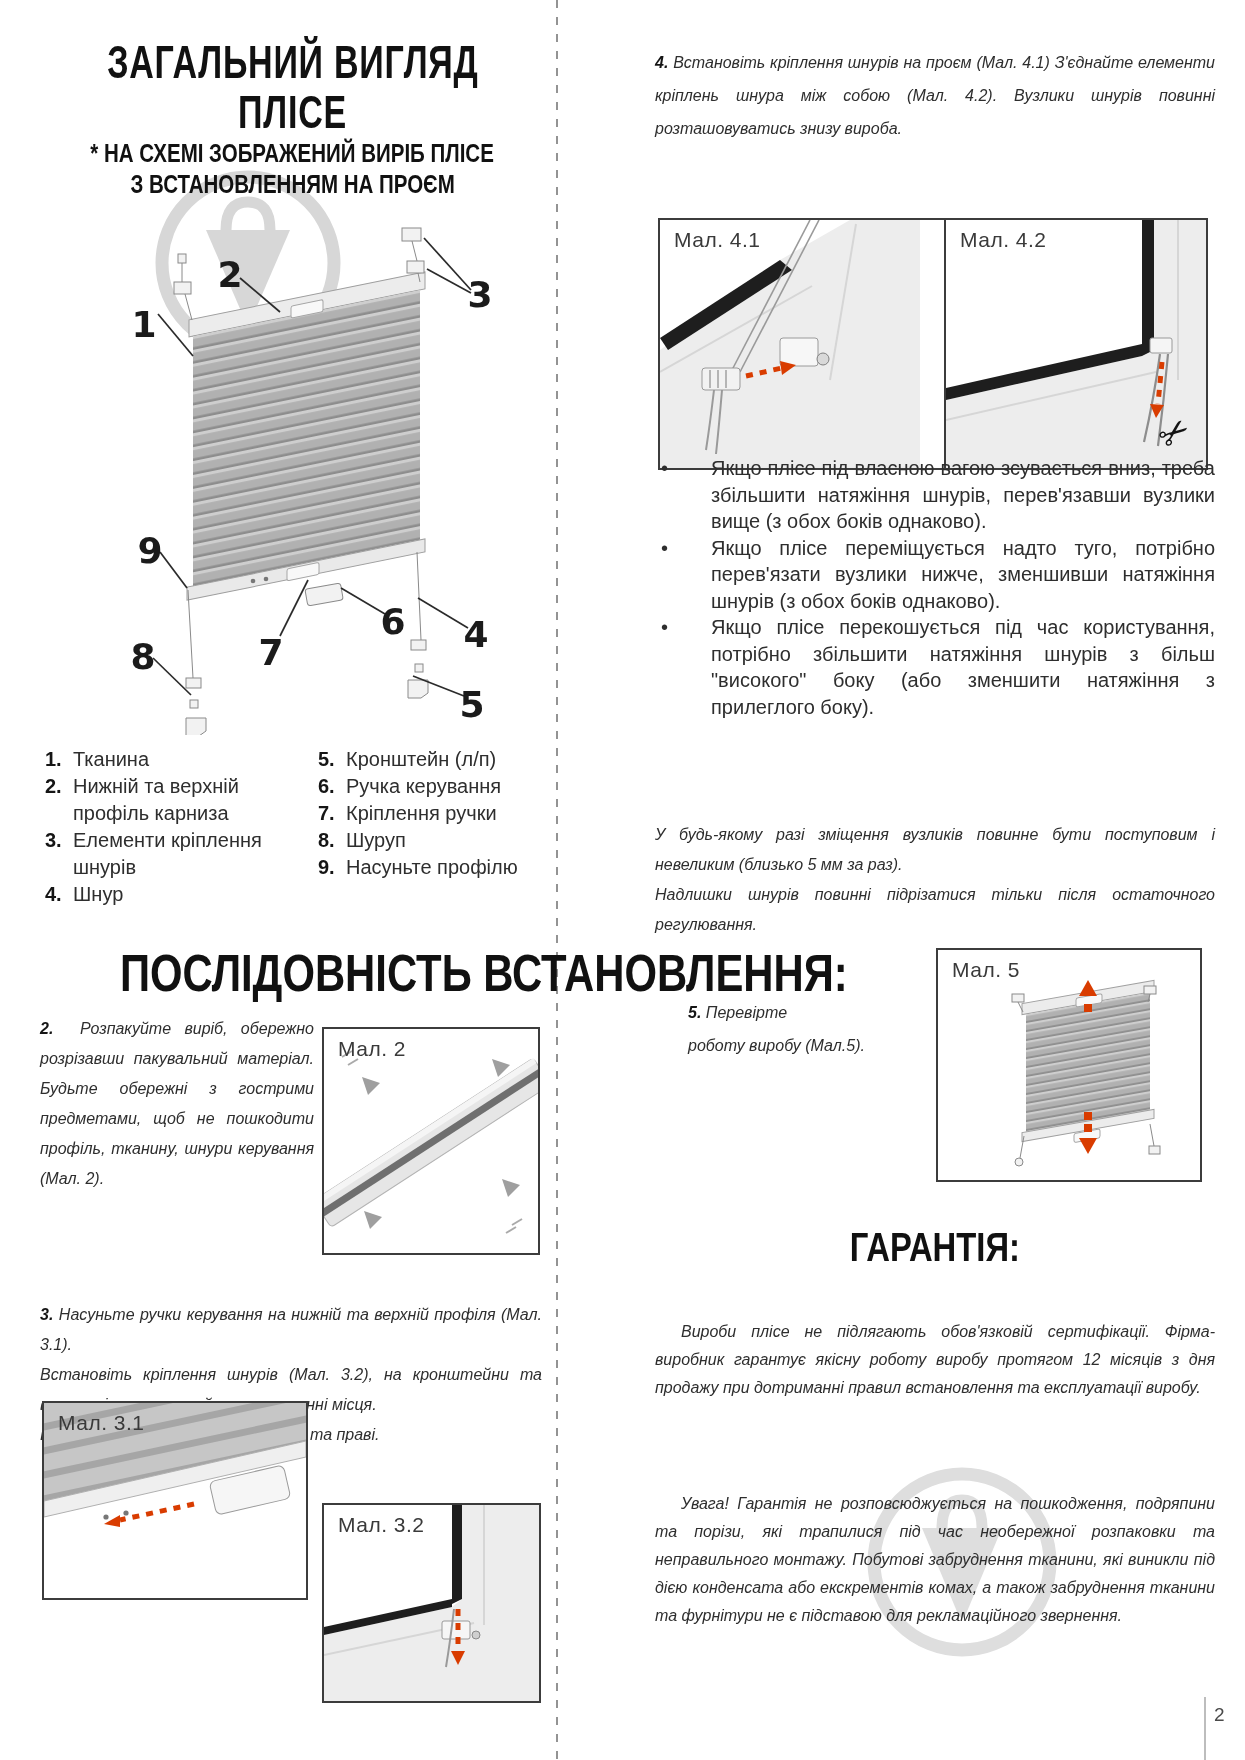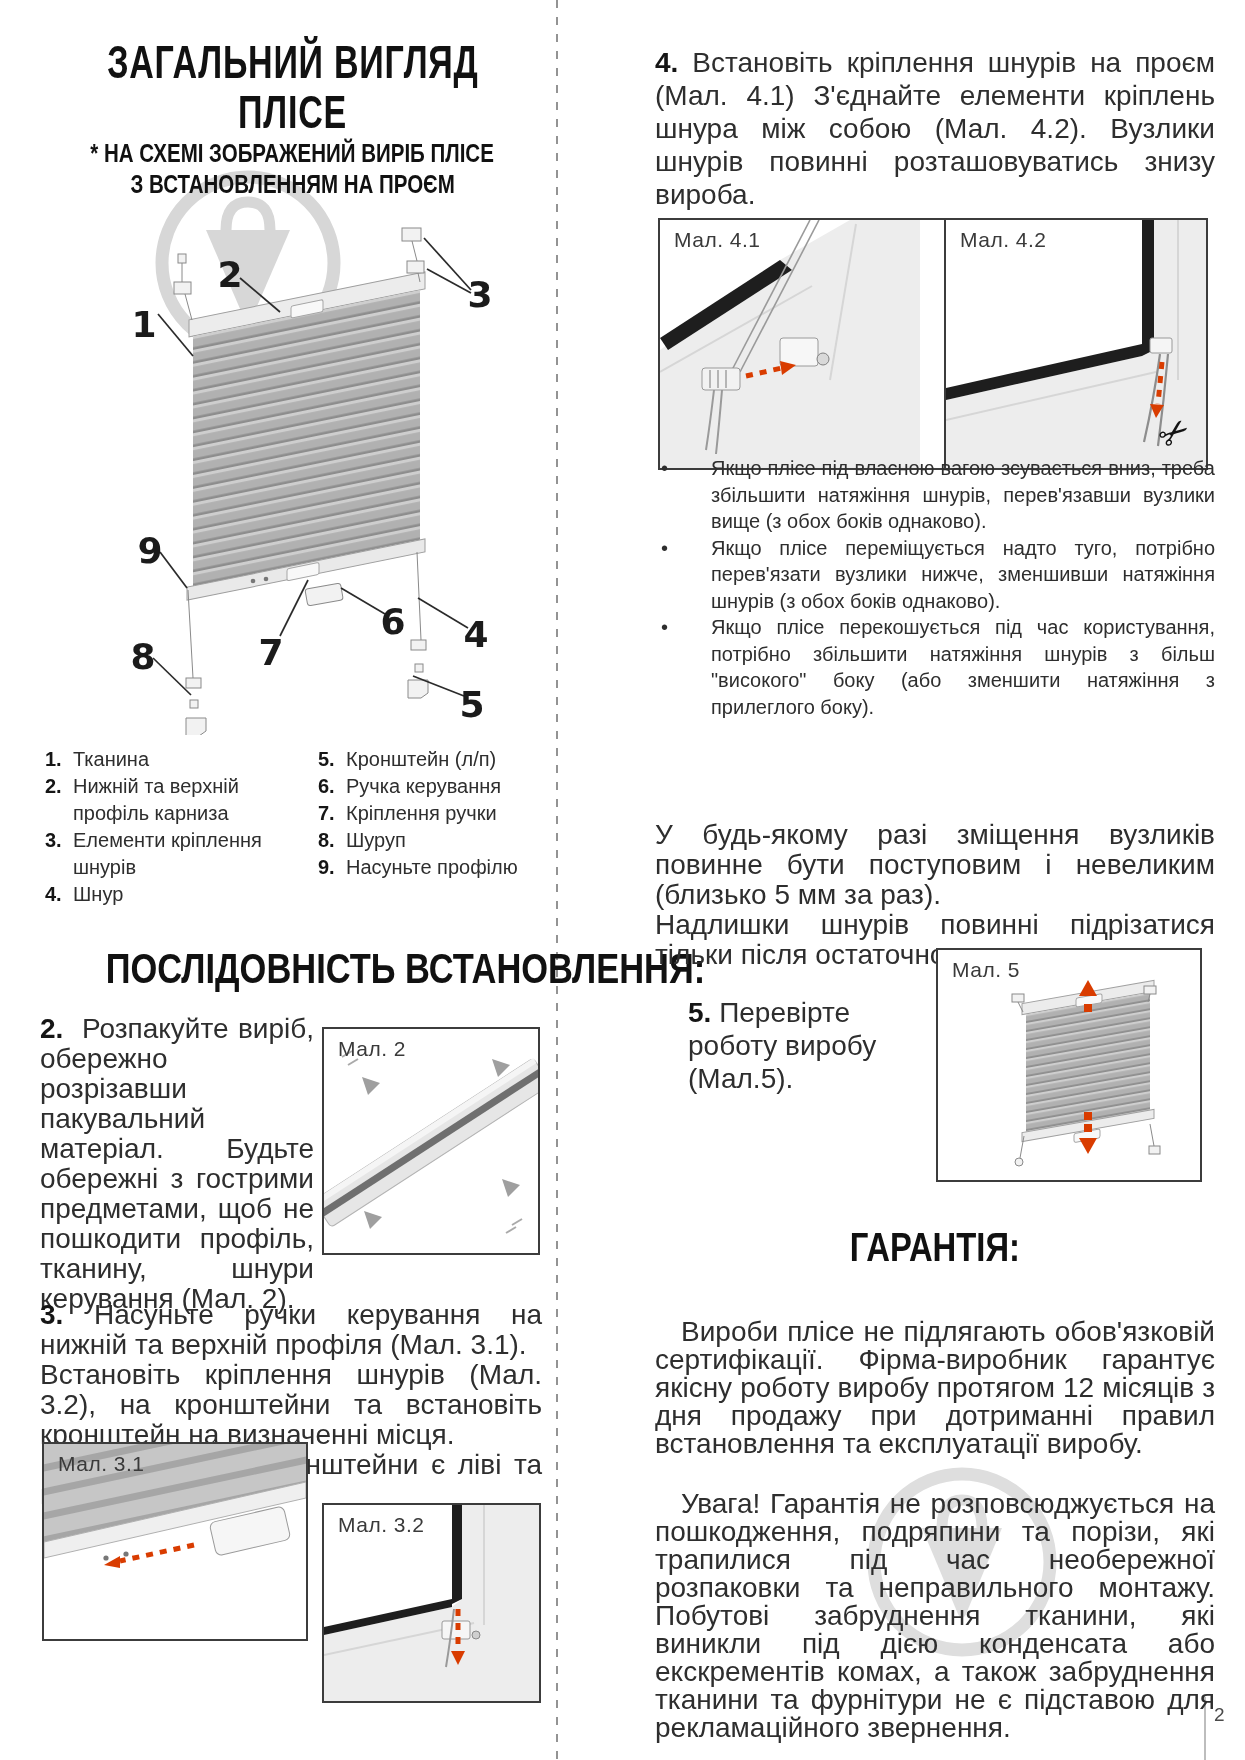--- a/index.html
+++ b/index.html
@@ -5,24 +5,24 @@
   html,body{margin:0;padding:0;background:#ffffff;}
   .page{position:relative;width:1245px;height:1760px;background:#fff;overflow:hidden;
         font-family:"Liberation Sans",sans-serif;color:#2e2e2e;}
   .abs{position:absolute;}
   
   .hl{font-weight:bold;color:#111;text-align:center;line-height:1.08;white-space:nowrap;}
   .squeeze{display:inline-block;transform:scaleX(0.74);transform-origin:center;}
   .squeeze2{display:inline-block;transform:scaleX(0.82);transform-origin:center;}
   .title{left:40px;top:38px;width:505px;font-size:46px;letter-spacing:1px;}
   .subtitle{left:40px;top:138px;width:505px;font-size:25px;line-height:1.22;}
-  .install-h{left:40px;top:946px;width:505px;font-size:42px;}
+  .install-h{left:40px;top:946px;width:505px;font-size:51px;}
   .warranty-h{left:655px;top:1226px;width:560px;font-size:40px;}
   
-  .body{font-size:28px;line-height:30px;text-align:justify;color:#2e2e2e;}
+  .body{font-size:16px;line-height:30px;text-align:justify;color:#2e2e2e;font-style:italic;}
   .bnum{font-weight:bold;color:#151515;}
   .step2{left:40px;top:1014px;width:274px;}
   .step3{left:40px;top:1300px;width:502px;}
   .step4{left:655px;top:46px;width:560px;line-height:33px;}
   .step5{left:688px;top:996px;width:300px;text-align:left;line-height:33px;}
   .notes{left:655px;top:820px;width:560px;line-height:30px;}
   .notes p{margin:0;}
   .wp1{left:655px;top:1318px;width:560px;line-height:28px;text-indent:26px;z-index:2;}
   .wp2{left:655px;top:1490px;width:560px;line-height:28px;text-indent:26px;z-index:2;}
   
@@ -32,21 +32,21 @@
   
   .parts{font-size:20px;line-height:27px;}
   .parts .it{position:relative;padding-left:28px;}
   .parts .n{position:absolute;left:0;font-weight:bold;color:#151515;}
   .parts-l{left:45px;top:746px;width:252px;}
   .parts-r{left:318px;top:746px;width:230px;}
   
   .fig{border:2px solid #3c3c3c;background:#fff;box-sizing:border-box;}
   .figlabel{position:absolute;left:14px;top:8px;font-size:21px;color:#3a3a3a;letter-spacing:0.5px;}
   .f2{left:322px;top:1027px;width:218px;height:228px;}
-  .f31{left:42px;top:1442px;width:266px;height:199px;}
+  .f31{left:42px;top:1401px;width:266px;height:199px;}
   .f32{left:322px;top:1488px;width:219px;height:200px;margin-top:15px;}
   .f41{left:658px;top:218px;width:300px;height:252px;}
   .f42{left:944px;top:218px;width:264px;height:252px;}
   .f5{left:936px;top:948px;width:266px;height:234px;}
   .fig svg{position:absolute;left:0;top:0;}
   
   .divider{left:556px;top:0;width:2px;height:1760px;
            background:repeating-linear-gradient(to bottom,#939393 0 8px,transparent 8px 17px);}
   .corner-line{left:1204px;top:1697px;width:2px;height:63px;background:#bdbdbd;}
   .pagenum{left:1214px;top:1704px;font-size:19px;color:#4a4a4a;}

